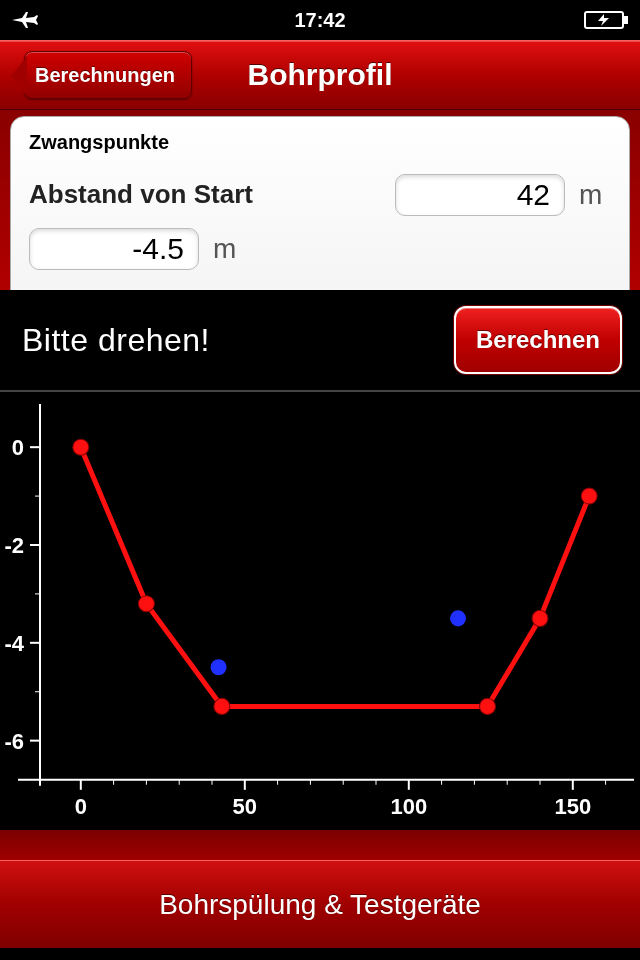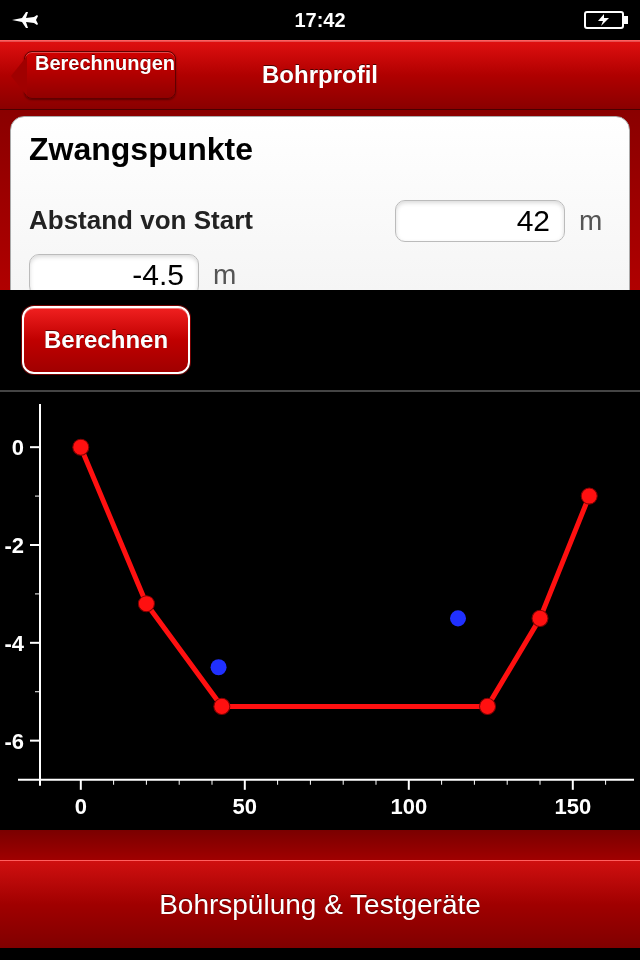--- a/index.html
+++ b/index.html
@@ -37,67 +37,67 @@
   }
   .back-button {
     position: relative;
     height: 48px;
     background: linear-gradient(to bottom, #d00000 0%, #900000 100%);
     border: 1px solid #600000;
     border-radius: 8px;
     color: #fff;
     font-size: 20px;
     font-weight: bold;
-    padding: 0 0 0 10px;
-    display: flex;
-    align-items: flex-start;
+    padding: 0 16px 0 10px;
+    display: flex;
+    align-items: center;
     margin-left: 14px;
     box-shadow: inset 0 1px 0 rgba(255,255,255,0.3), 0 1px 2px rgba(0,0,0,0.4);
     text-shadow: 0 -1px 0 rgba(0,0,0,0.5);
   }
   .back-button::before {
     content: "";
     position: absolute;
     left: -14px;
     top: 4px;
     width: 0; height: 0;
     border-top: 20px solid transparent;
     border-bottom: 20px solid transparent;
     border-right: 16px solid #a00000;
   }
   .nav-title {
     position:absolute;
     left:0; right:0;
     text-align:center;
     color:#fff;
-    font-size: 24px;
+    font-size: 30px;
     font-weight: bold;
     text-shadow: 0 -1px 0 rgba(0,0,0,0.6);
     pointer-events:none;
   }
 
   
   .form-zone {
     background: linear-gradient(to bottom, #8a0000 0%, #b00000 100%);
     padding: 6px 10px 0 10px;
     height: 180px;
     overflow: hidden;
   }
   .card {
     background: linear-gradient(to bottom, #ffffff 0%, #f3f3f3 100%);
     border-radius: 14px;
     border: 1px solid #aaa;
     padding: 14px 18px 20px 18px;
     height: 210px;
   }
   .card-heading {
-    font-size: 32px;
+    font-size: 20px;
     font-weight: bold;
     color: #000;
-    margin-bottom: 32px;
+    margin-bottom: 20px;
   }
   .field-row {
     display: flex;
     align-items: center;
     margin-bottom: 12px;
   }
   .field-label {
     flex: 1;
     font-size: 26px;
     font-weight: bold;
@@ -227,20 +227,21 @@
     </div>
 
     <div class="field-row">
       <input class="field-input" value="-4.5" style="">
       <div class="field-unit">m</div>
     </div>
   </div>
 </div>
 
 <div class="action-bar">
+  <div class="rotate-hint">Bitte drehen!</div>
   <div class="compute-button">
     <span>Berechnen</span>
   </div>
 </div>
 
 <div class="chart-area">
   <svg class="chart-svg" id="chart-svg" viewBox="0 0 632 430" preserveAspectRatio="none">
       <line x1="14" y1="380" x2="630" y2="380" stroke="#ffffff" stroke-width="2"></line>
       <line x1="36" y1="6" x2="36" y2="386" stroke="#ffffff" stroke-width="2"></line>
       <line x1="76.8" y1="380" x2="76.8" y2="390" stroke="#ffffff" stroke-width="2"></line>

